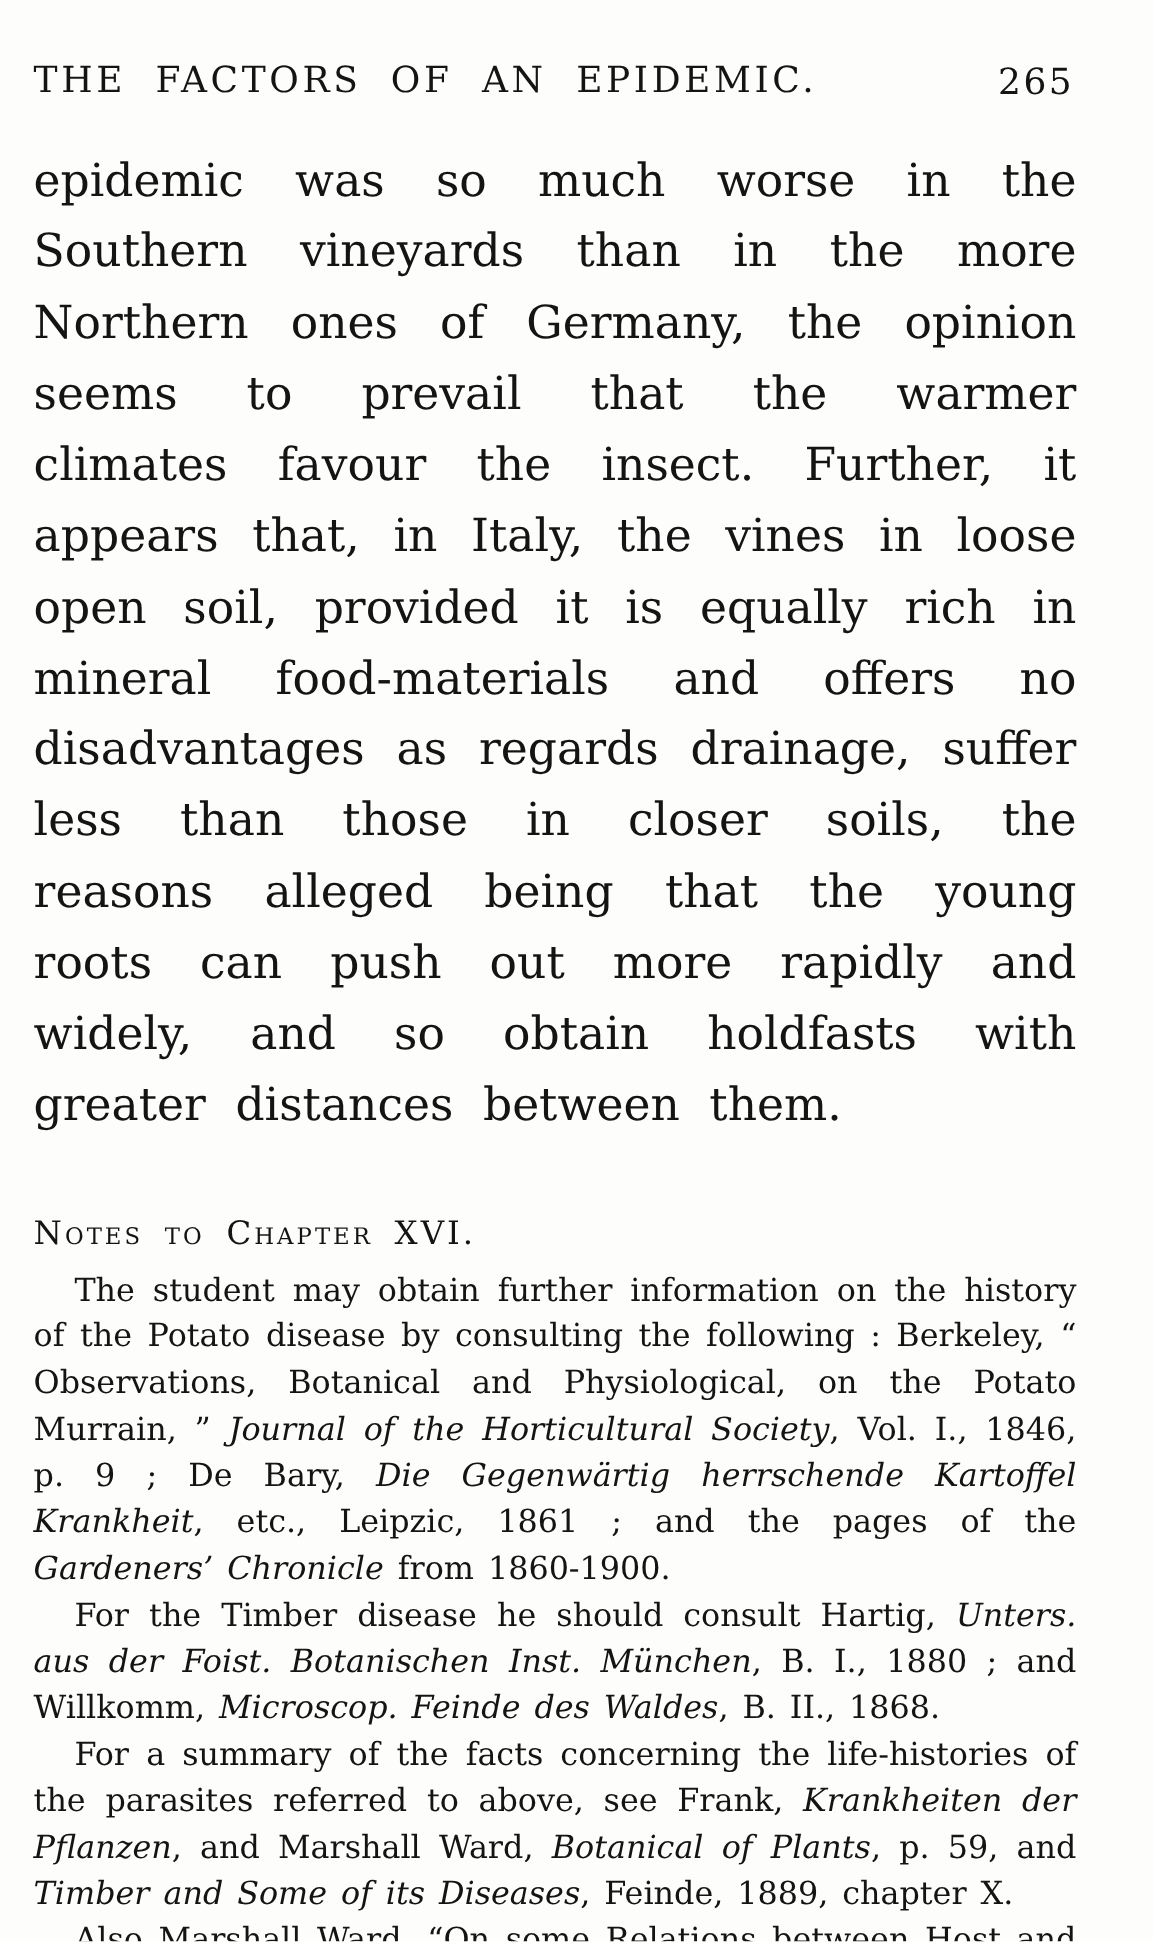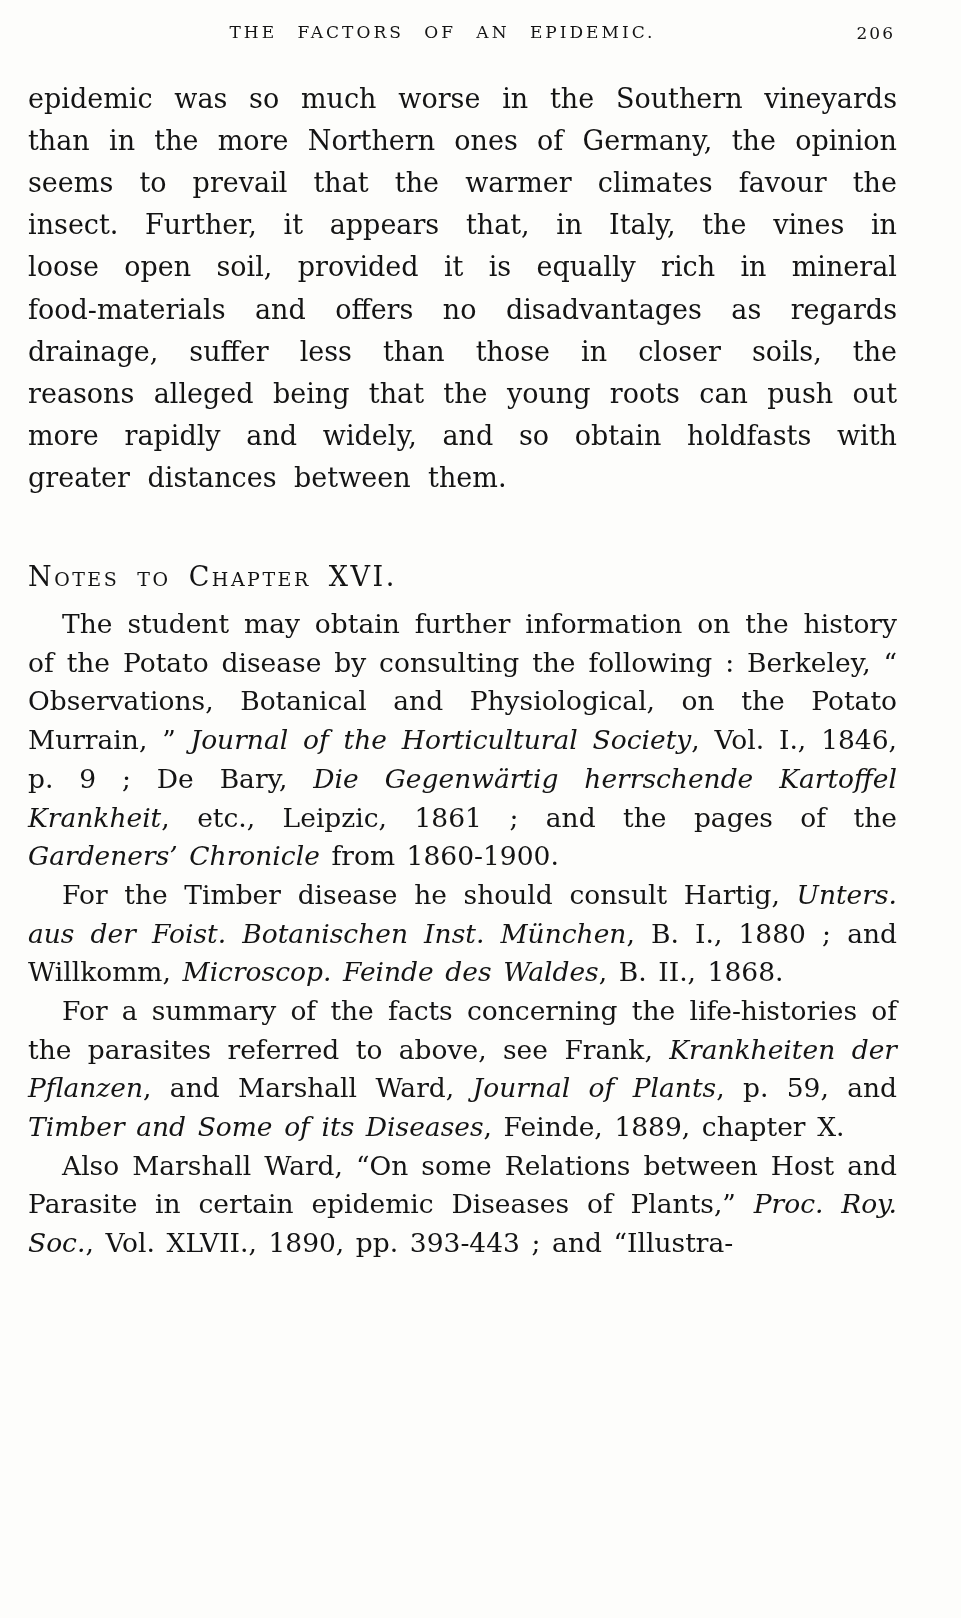--- a/index.html
+++ b/index.html
@@ -10,36 +10,37 @@
     height: 1618px;
     margin: 0 auto;
     background: #fdfdfb;
     color: #141414;
     font-family: "DejaVu Serif", "Liberation Serif", serif;
     padding: 22px 64px 0 28px;
     overflow: hidden;
   }
   .page-header {
     position: relative;
-    text-align: center;
-    font-size: 17px;
+    text-align: left;
+    font-size: 30px;
     letter-spacing: 3px;
     word-spacing: 12px;
     margin-bottom: 36px;
     padding-right: 40px;
+    margin-top: 28px;
   }
   .page-number {
     position: absolute;
     right: 2px;
     top: 1px;
     letter-spacing: 2px;
     word-spacing: normal;
   }
   .body-para {
-    font-size: 27px;
+    font-size: 38px;
     line-height: 1.56;
     text-align: justify;
     word-spacing: 0.33em;
   }
   .notes-heading {
     font-variant: small-caps;
     font-weight: normal;
     font-size: 27px;
     letter-spacing: 2.5px;
     word-spacing: 7px;
@@ -54,31 +55,31 @@
   }
   .note-para i, .body-para i { }
 </style>
 </head>
 <body>
 
 <div class="page">
 
   <header class="page-header">
     <span class="running-title">THE FACTORS OF AN EPIDEMIC.</span>
-    <span class="page-number">206</span>
+    <span class="page-number">265</span>
   </header>
 
   <main class="text-block">
 
     <p class="body-para"><span>epidemic was so much worse in the Southern vineyards than in the more Northern ones of Germany, the opinion seems to prevail that the warmer climates favour the insect.  Further, it appears that, in Italy, the vines in loose open soil, provided it is equally rich in mineral food-materials and offers no disadvantages as regards drainage, suffer less than those in closer soils, the reasons alleged being that the young roots can push out more rapidly and widely, and so obtain holdfasts with greater distances between them.</span></p>
 
     <h2 class="notes-heading">Notes to Chapter XVI.</h2>
 
     <section>
       <p class="note-para"><span>The student may obtain further information on the history of the Potato disease by consulting the following : Berkeley, “ Observations, Botanical and Physiological, on the Potato Murrain, ” </span><i>Journal of the Horticultural Society</i><span>, Vol. I., 1846, p. 9 ; De Bary, </span><i>Die Gegenwärtig herrschende Kartoffel Krankheit</i><span>, etc., Leipzic, 1861 ; and the pages of the </span><i>Gardeners’ Chronicle</i><span> from 1860-1900.</span></p>
       <p class="note-para"><span>For the Timber disease he should consult Hartig, </span><i>Unters. aus der Foist. Botanischen Inst. München</i><span>, B. I., 1880 ; and Willkomm, </span><i>Microscop. Feinde des Waldes</i><span>, B. II., 1868.</span></p>
-      <p class="note-para"><span>For a summary of the facts concerning the life-histories of the parasites referred to above, see Frank, </span><i>Krankheiten der Pflanzen</i><span>, and Marshall Ward, </span><i>Journal of Plants</i><span>, p. 59, and </span><i>Timber and Some of its Diseases</i><span>, Feinde, 1889, chapter X.</span></p>
+      <p class="note-para"><span>For a summary of the facts concerning the life-histories of the parasites referred to above, see Frank, </span><i>Krankheiten der Pflanzen</i><span>, and Marshall Ward, </span><i>Botanical of Plants</i><span>, p. 59, and </span><i>Timber and Some of its Diseases</i><span>, Feinde, 1889, chapter X.</span></p>
       <p class="note-para"><span>Also Marshall Ward, “On some Relations between Host and Parasite in certain epidemic Diseases of Plants,” </span><i>Proc. Roy. Soc.</i><span>, Vol. XLVII., 1890, pp. 393-443 ; and “Illustra-</span></p>
     </section>
 
   </main>
 
 </div>
 
 </body></html>

